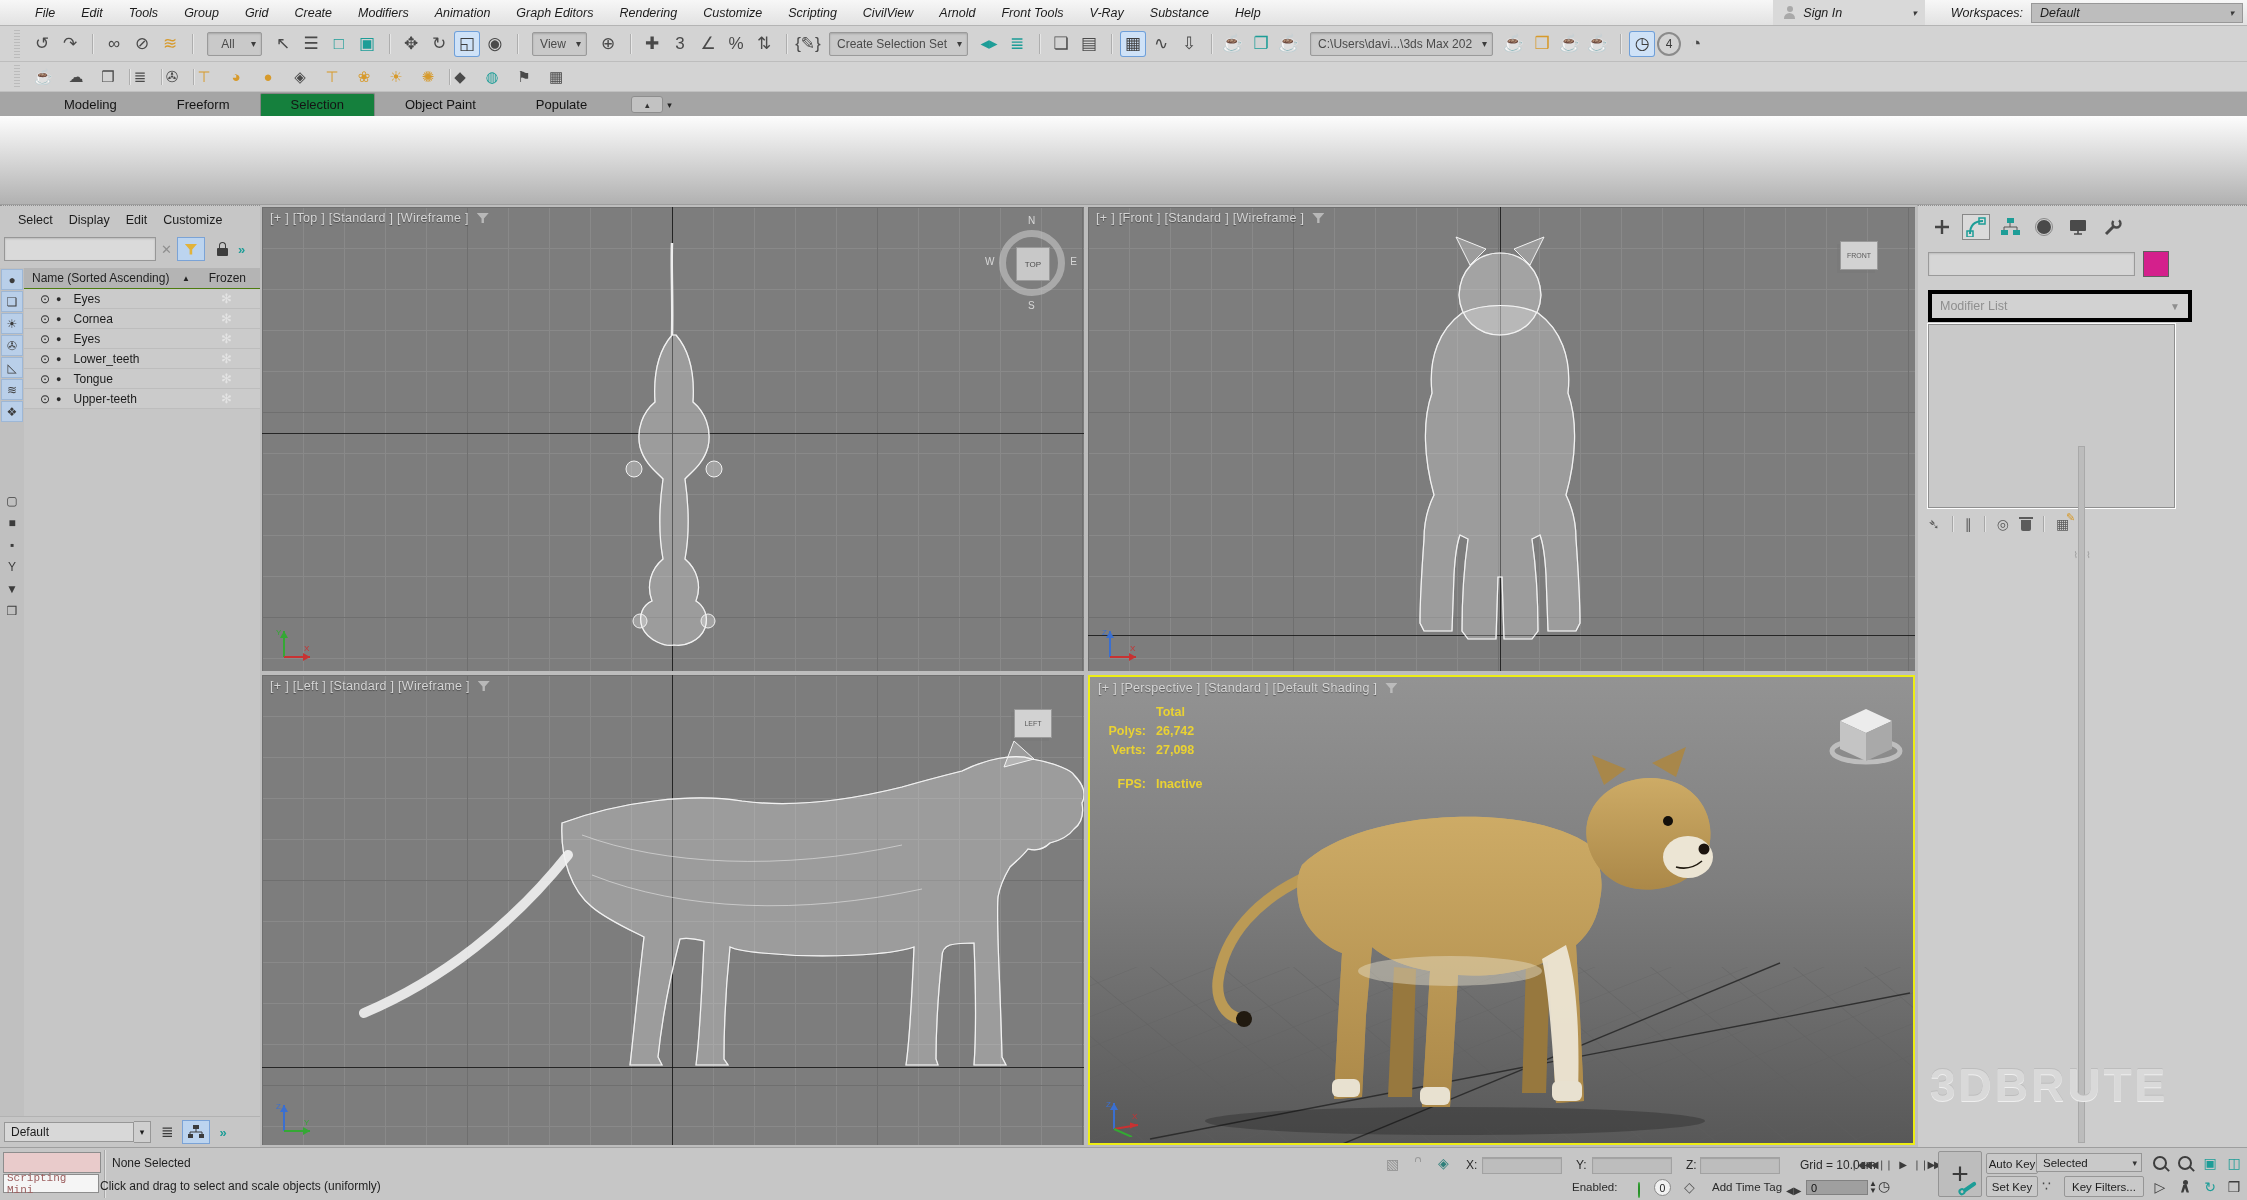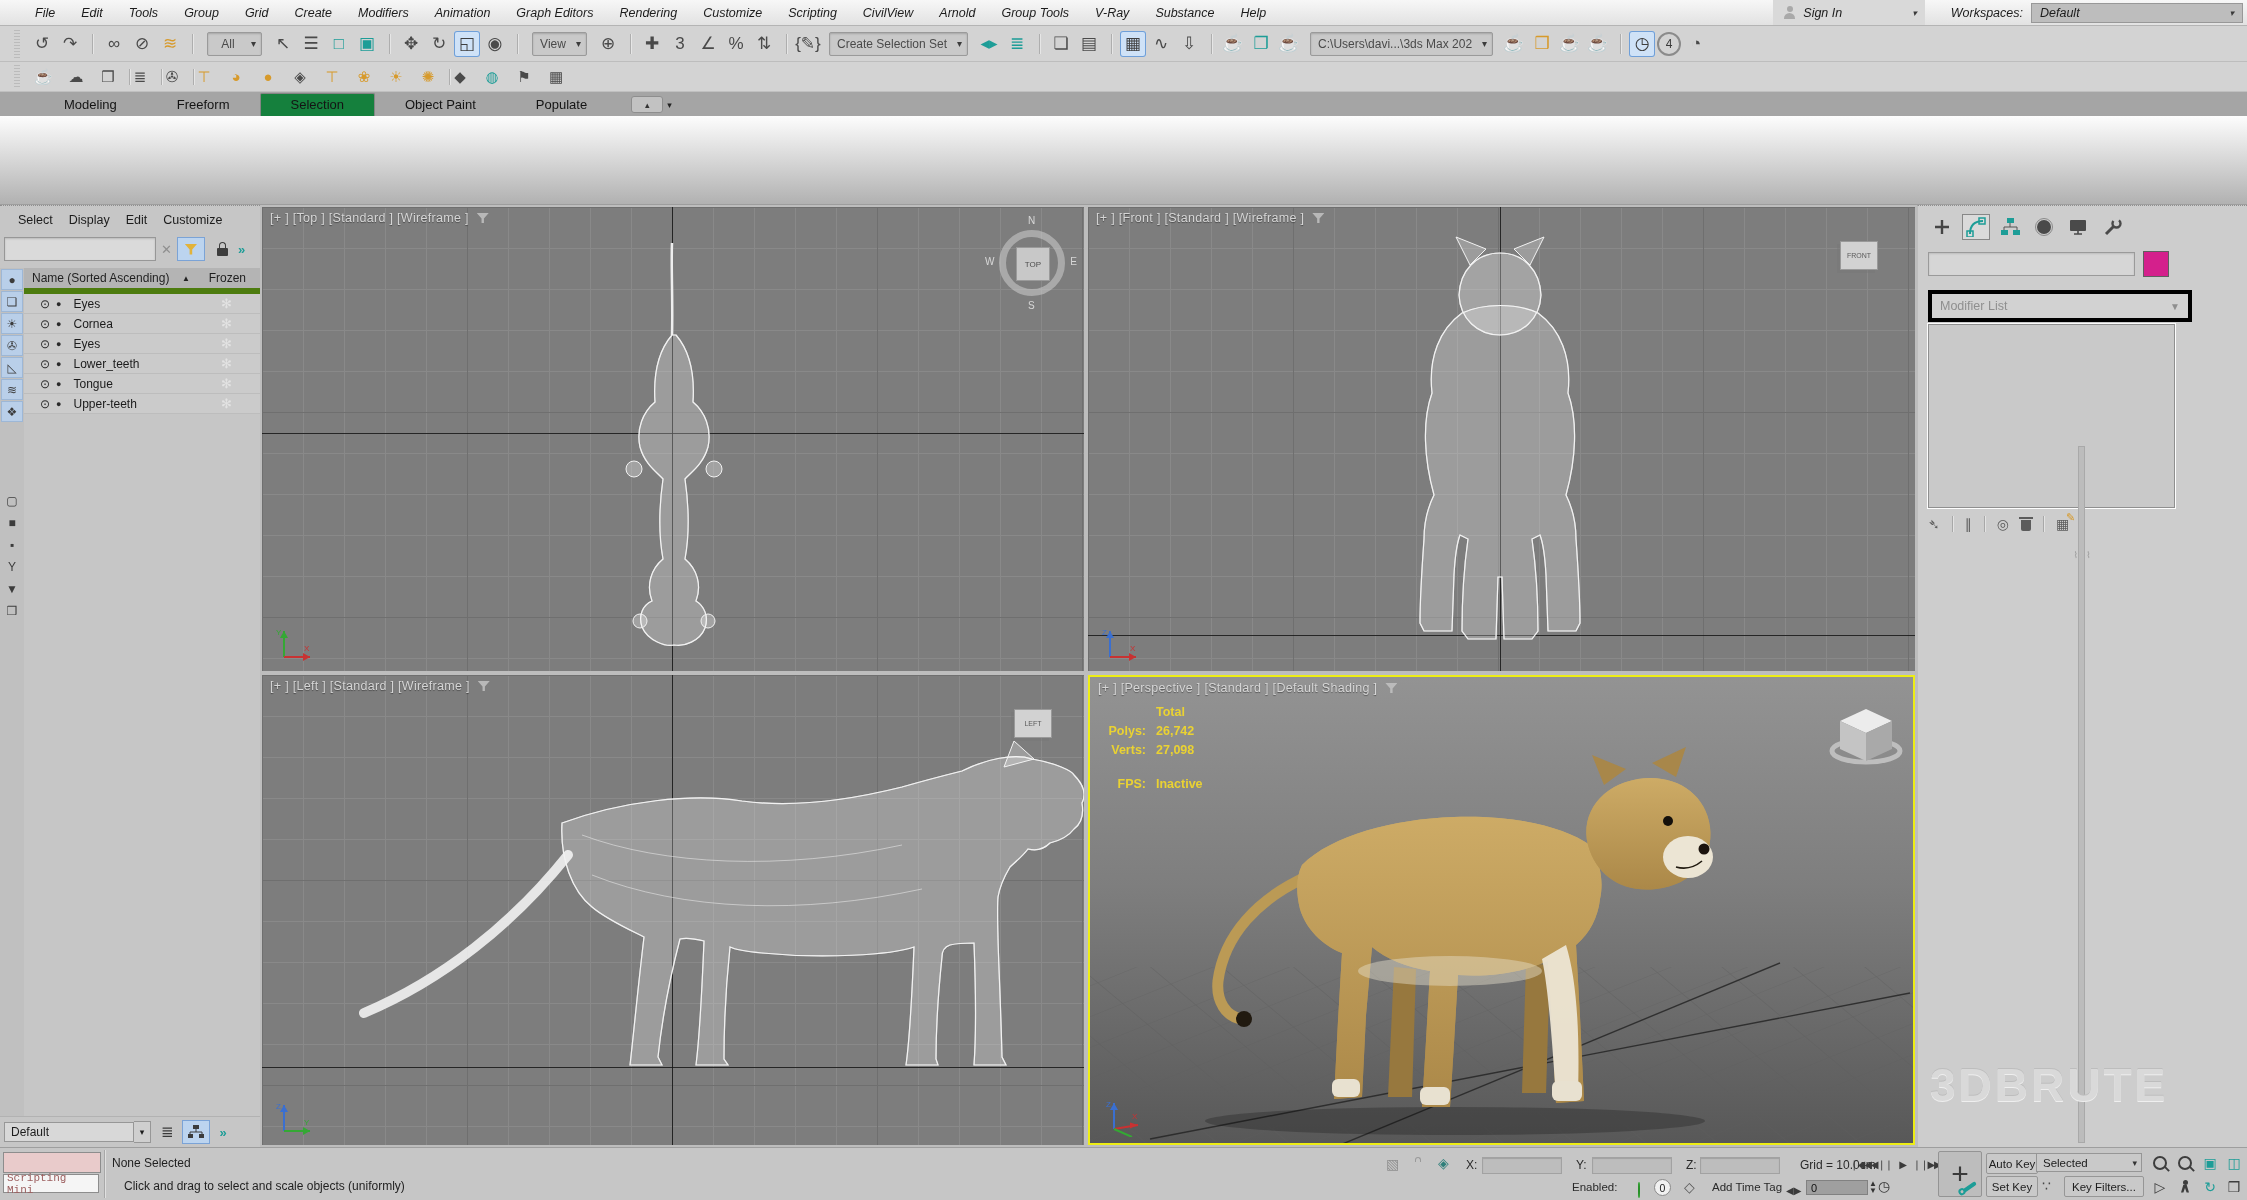--- a/index.html
+++ b/index.html
@@ -70,21 +70,21 @@
   .locki{width:11px;height:8px;background:#3d3d3d;border-radius:1px;position:relative;margin-top:5px;}
   .locki::before{content:"";position:absolute;left:1.5px;top:-6px;width:5px;height:5px;border:1.6px solid #3d3d3d;
     border-bottom:none;border-radius:4px 4px 0 0;}
   .chev{position:absolute;color:#1d9d97;font-size:13px;font-weight:bold;}
   .exp-strip{position:absolute;left:0;top:62px;width:24px;bottom:30px;background:#c0c0c0;}
   .strip-ico{width:22px;height:21px;margin:1px;background:#b9cfe9;display:flex;align-items:center;justify-content:center;
     font-size:12px;color:#3c3c3c;box-sizing:border-box;border:1px solid #9db7d6;}
   .strip-ico[data-tone="dark"]{background:#c0c0c0;border-color:transparent;}
   .strip-gap{height:66px;}
   .exp-list{position:absolute;left:24px;right:0;top:62px;bottom:30px;background:#c6c6c6;overflow:hidden;}
-  .exp-header{height:20px;background:#b4b4b4;border-bottom:6px solid #4d7c0f;display:flex;align-items:center;
+  .exp-header{height:20px;background:#b4b4b4;border-bottom:1px solid #4d7c0f;display:flex;align-items:center;
     font-size:12px;color:#1f1f1f;padding-left:8px;position:relative;}
   .sort-arrow{position:absolute;right:70px;font-size:8px;color:#222;}
   .col-frozen{position:absolute;right:14px;}
   .exp-row{height:19px;display:flex;align-items:center;background:#cbcbcb;border-bottom:1px solid #bdbdbd;position:relative;font-size:12px;}
   .exp-row .eye{margin-left:16px;font-size:12px;color:#2e2e2e;}
   .exp-row .dotico{margin-left:6px;font-size:9px;color:#2b2b2b;}
   .exp-row .rowname{margin-left:12px;color:#1b1b1b;}
   .exp-row .frozen{position:absolute;right:28px;color:#e3e3e3;font-size:13px;}
   .exp-bottom{position:absolute;left:0;bottom:0;height:30px;right:0;background:#c6c6c6;display:flex;align-items:center;
     border-top:1px solid #b2b2b2;}
@@ -150,21 +150,21 @@
   .cp-squig{position:absolute;left:0;width:330px;top:344px;text-align:center;color:#9a9a9a;font-size:9px;letter-spacing:2px;}
   .cp-scroll{position:absolute;left:160px;top:240px;width:5px;height:695px;background:#bcbcbc;border:1px solid #a9a9a9;}
   
   #statusbar{position:absolute;left:0;top:1147px;width:2247px;height:53px;background:#c6c6c6;
     border-top:1px solid #9e9e9e;box-sizing:border-box;font-size:12px;}
   .sb-pink{position:absolute;left:3px;top:4px;width:96px;height:19px;background:#e9cbcb;border:1px solid #8d8d8d;}
   .sb-script{position:absolute;left:3px;top:26px;width:96px;height:19px;background:#f5f5f5;border:1px solid #8d8d8d;
     font-family:"Liberation Mono",monospace;font-size:11px;color:#9c5e5e;display:flex;align-items:center;padding-left:3px;box-sizing:border-box;}
   .sb-vsep{position:absolute;left:104px;top:2px;bottom:2px;width:1px;background:#a8a8a8;box-shadow:1px 0 0 #e0e0e0;}
   .sb-status{position:absolute;left:112px;top:8px;color:#1f1f1f;}
-  .sb-prompt{position:absolute;left:124px;top:31px;color:#1f1f1f;}
+  .sb-prompt{position:absolute;left:100px;top:31px;color:#1f1f1f;}
   .sb-ico{position:absolute;font-size:14px;color:#8f8f8f;}
   .sb-field{position:absolute;width:78px;height:15px;background:#bdbdbd;border:1px solid #a2a2a2;box-shadow:inset 0 1px 1px rgba(0,0,0,.15);}
   .sb-lab{position:absolute;color:#2a2a2a;}
   .lock-sm{width:9px;height:7px;background:#9a9a9a;border-radius:1px;position:relative;}
   .lock-sm::before{content:"";position:absolute;left:1px;top:-5px;width:4px;height:4px;border:1.4px solid #9a9a9a;border-bottom:none;border-radius:3px 3px 0 0;}
   .shield{width:11px;height:13px;background:#5f5f5f;border-radius:5px 5px 7px 7px/3px 3px 10px 10px;}
   .gdot{width:9px;height:9px;border-radius:50%;background:#38c838;border:1px solid #2a8f2a;}
   .badge0{width:15px;height:15px;border-radius:50%;background:#f1f1f1;border:1px solid #8a8a8a;font-size:10.5px;
     display:flex;align-items:center;justify-content:center;color:#222;}
   .pb-btn{position:absolute;top:6px;height:20px;display:flex;align-items:center;justify-content:center;
@@ -206,21 +206,21 @@
         <span class="menu-item">Grid</span>
         <span class="menu-item">Create</span>
         <span class="menu-item">Modifiers</span>
         <span class="menu-item">Animation</span>
         <span class="menu-item">Graph Editors</span>
         <span class="menu-item">Rendering</span>
         <span class="menu-item">Customize</span>
         <span class="menu-item">Scripting</span>
         <span class="menu-item">CivilView</span>
         <span class="menu-item">Arnold</span>
-        <span class="menu-item">Group Tools</span>
+        <span class="menu-item">Front Tools</span>
         <span class="menu-item">V-Ray</span>
         <span class="menu-item">Substance</span>
         <span class="menu-item">Help</span>
       </div>
     <div class="right">
       <div class="signin">
         <span class="person"></span>
         <span class="lbl">Sign In</span>
         <span class="caret">▾</span>
       </div>

